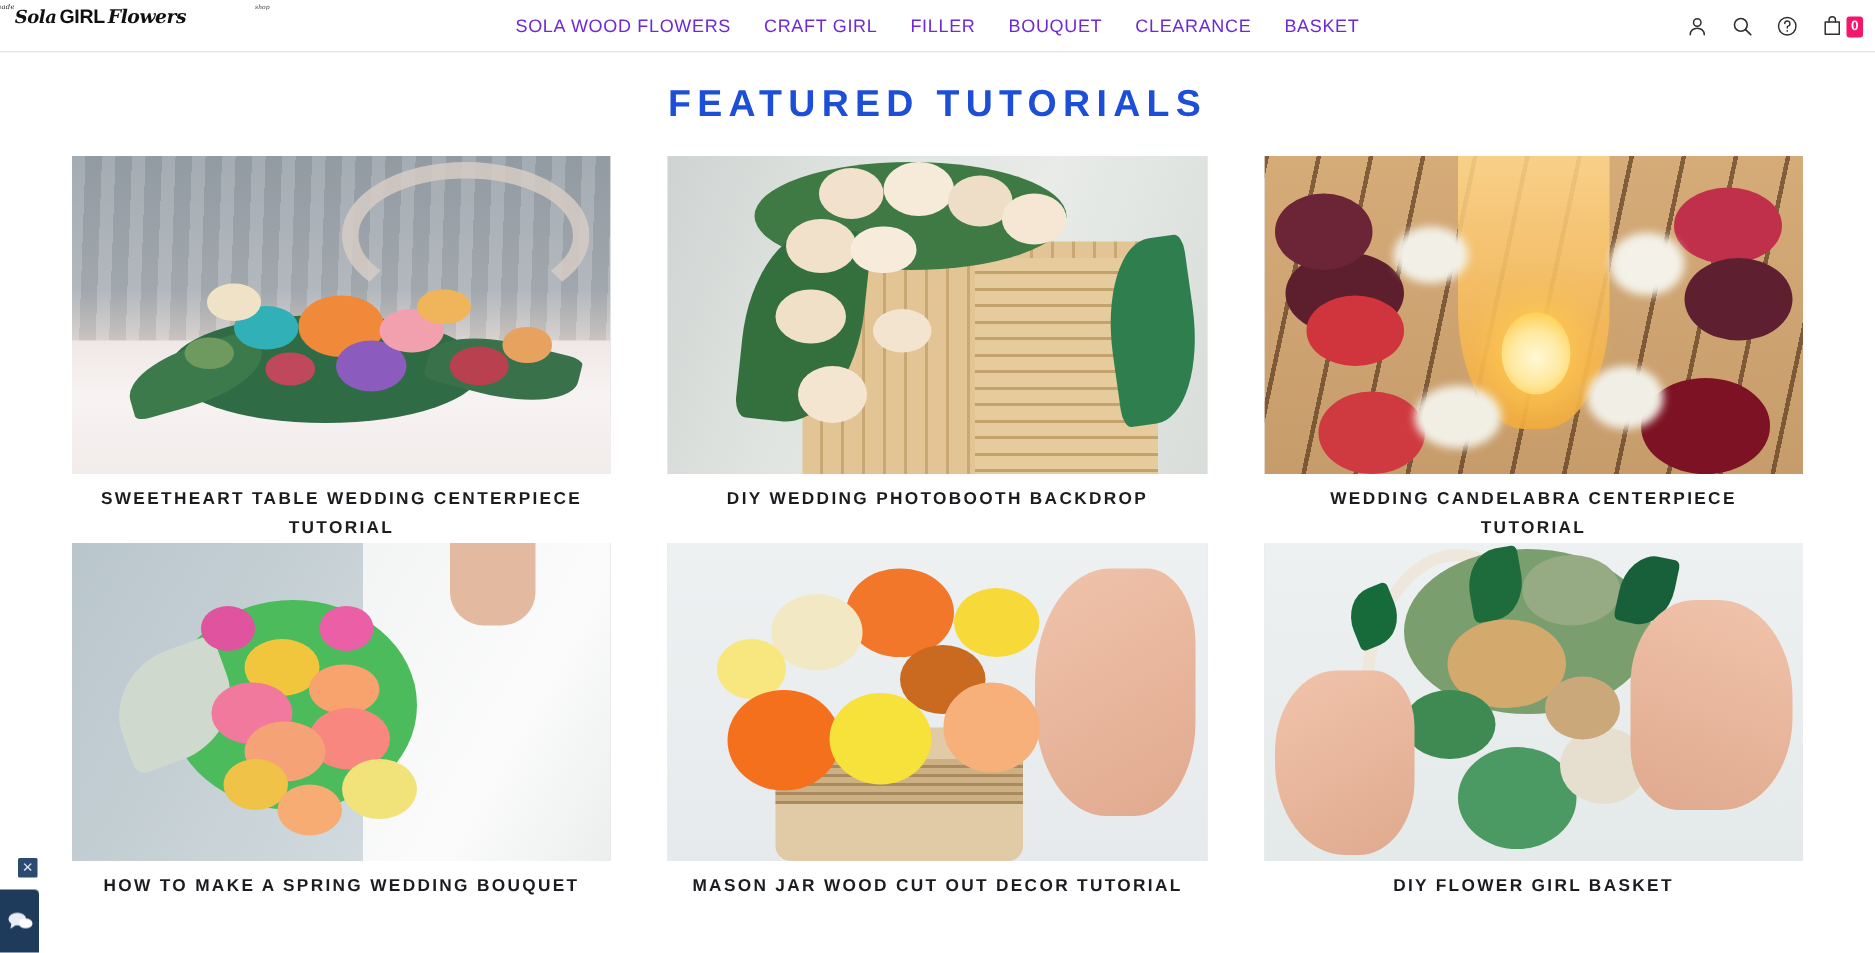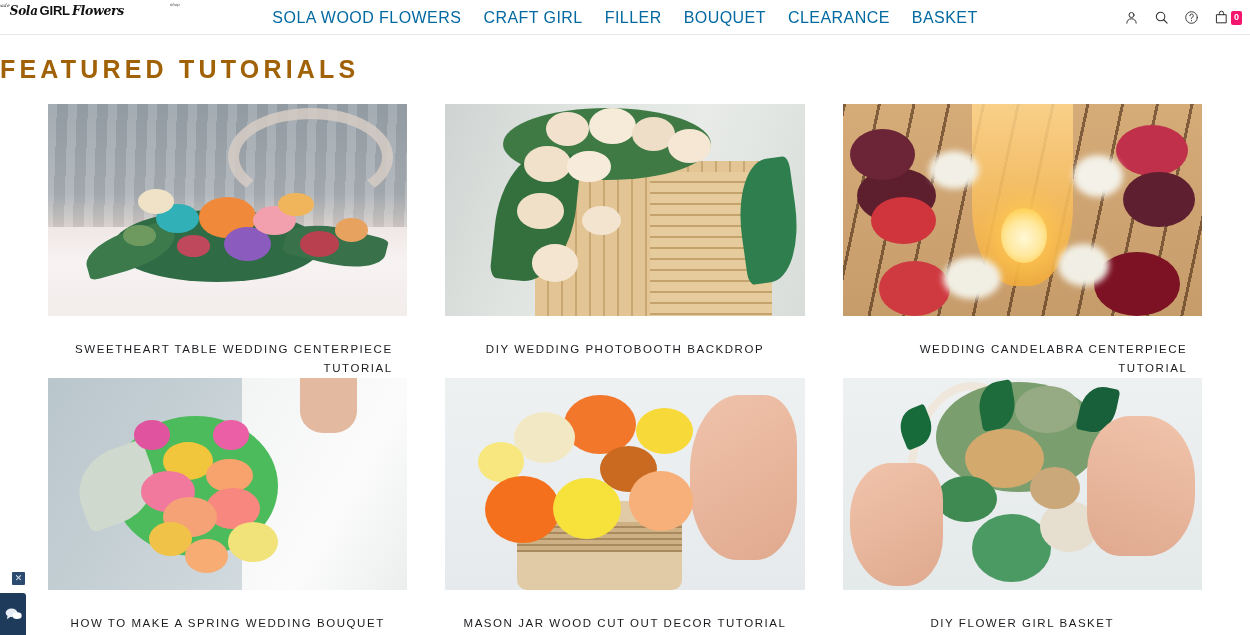--- a/index.html
+++ b/index.html
@@ -85,24 +85,24 @@
   .main-nav {
     position: absolute;
     left: 50%;
     transform: translateX(-50%);
     display: flex;
     align-items: center;
     gap: 22px;
     white-space: nowrap;
   }
   .nav-item {
-    font-size: 16px;
+    font-size: 12px;
     font-weight: 400;
     letter-spacing: 0.45px;
-    color: #0369a1;
+    color: #6d28d9;
     text-decoration: none;
     cursor: pointer;
     line-height: 35px;
   }
 
   .header-icons {
     position: absolute;
     right: 8px;
     top: 0;
     height: 35px;
@@ -126,24 +126,25 @@
     font-weight: 700;
     line-height: 1;
     border-radius: 2px;
     padding: 2.5px 3px 2.5px 3px;
     min-width: 11px;
     text-align: center;
   }
 
   
   .page-title {
+    text-align: center;
     font-size: 25px;
     font-weight: 600;
     letter-spacing: 4.2px;
-    color: #a16207;
+    color: #1d4ed8;
     margin-top: 20px;
     margin-bottom: 0;
     font-family: "Liberation Sans", sans-serif;
   }
 
   
   .tutorial-grid {
     margin-top: 20px;
     padding: 0 48px;
     display: grid;
@@ -160,24 +161,24 @@
   }
   .card-thumb {
     width: 100%;
     height: 212px;
     overflow: hidden;
     position: relative;
     background: #d9d9d9;
   }
   .card-thumb .scene { position: absolute; inset: 0; }
   .card-caption {
-    margin-top: 24px;
-    text-align: right;
+    margin-top: 8px;
+    text-align: center;
     font-size: 11.5px;
-    font-weight: 400;
+    font-weight: 700;
     letter-spacing: 1.55px;
     line-height: 19px;
     color: #1a1c1f;
     max-width: 330px;
     text-transform: uppercase;
   }
   .row-2 .card-thumb { margin-top: 0; }
 
   
   .blob { position: absolute; border-radius: 50%; filter: blur(0.4px); }

